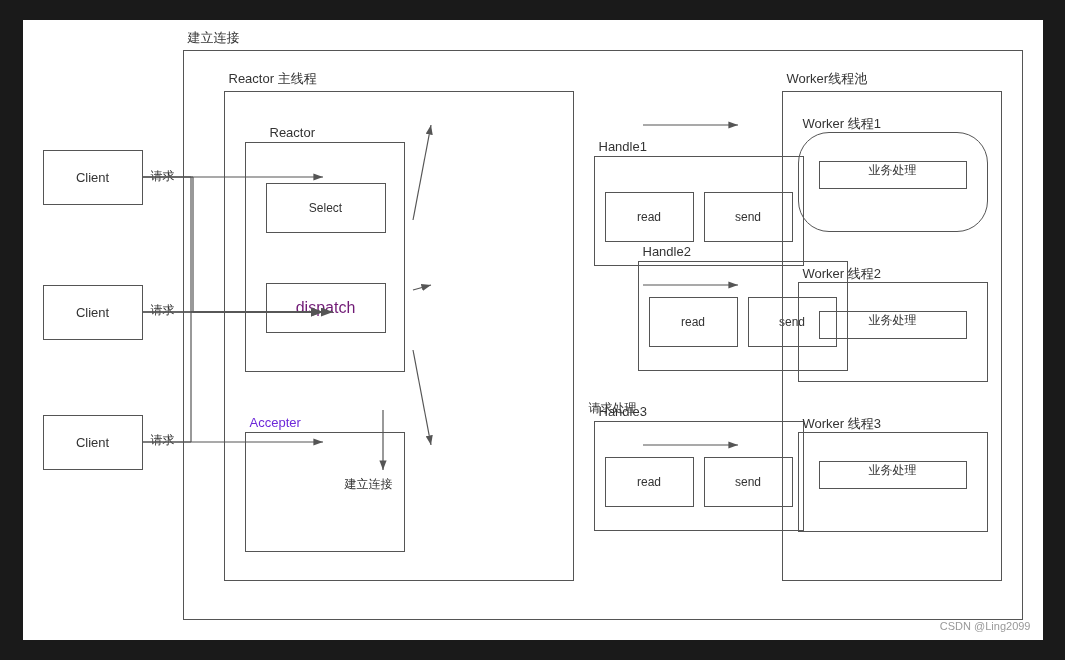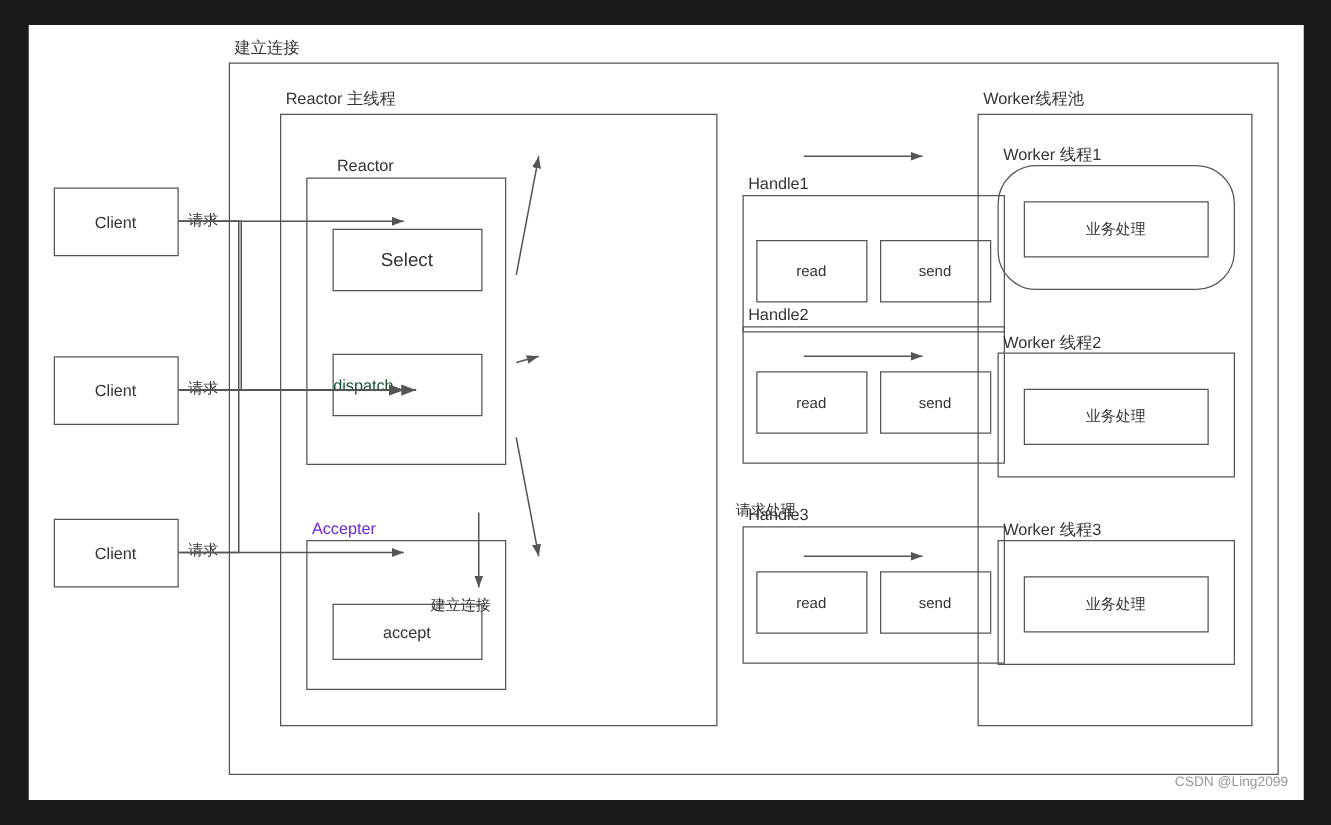--- a/index.html
+++ b/index.html
@@ -80,36 +80,37 @@
     .select-box {
       position: absolute;
       top: 40px;
       left: 20px;
       width: 120px;
       height: 50px;
       border: 1.5px solid #555;
       display: flex;
       align-items: center;
       justify-content: center;
-      font-size: 15px;
+      font-size: 12px;
       color: #333;
     }
 
     
     .dispatch-box {
       position: absolute;
       top: 140px;
       left: 20px;
       width: 120px;
       height: 50px;
       border: 1.5px solid #555;
       display: flex;
       align-items: center;
-      font-size: 13px;
-      color: #14532d;
+      justify-content: center;
+      font-size: 16px;
+      color: #701a75;
     }
 
     
     .accepter-box {
       position: absolute;
       top: 340px;
       left: 20px;
       width: 160px;
       height: 120px;
       border: 1.5px solid #555;
@@ -159,21 +160,21 @@
 
     
     .handle-box {
       position: absolute;
       left: 410px;
       width: 210px;
       height: 110px;
       border: 1.5px solid #555;
     }
     .handle-box-1 { top: 62px; margin-top: 43px; }
-    .handle-box-2 { top: 210px; }
+    .handle-box-2 { top: 210px; margin-left: 44px; }
     .handle-box-3 { top: 370px; }
 
     .handle-label {
       position: absolute;
       top: -18px;
       left: 4px;
       font-size: 13px;
       color: #333;
     }
 
@@ -215,24 +216,24 @@
       left: 4px;
       font-size: 13px;
       color: #333;
     }
 
     .worker-inner {
       position: absolute;
       top: 28px;
       left: 20px;
       right: 20px;
-      height: 45px;
-      border: 1.5px solid #555;
-      display: flex;
-      align-items: center;
+      height: 28px;
+      border: 1.5px solid #555;
+      display: flex;
+      align-items: flex-start;
       justify-content: center;
       font-size: 12px;
       color: #333;
     }
 
     
     .client-box {
       position: absolute;
       left: 20px;
       width: 100px;
@@ -317,23 +318,20 @@
           <span>Select</span>
         </div>
 
         <div class="dispatch-box">
           <span>dispatch</span>
         </div>
       </div>
 
       <div class="accepter-box">
         <span class="accepter-label">Accepter</span>
-        <div class="accept-box">
-          <span>accept</span>
-        </div>
       </div>
     </div>
 
     <div class="handle-box handle-box-1">
       <span class="handle-label">Handle1</span>
       <div class="handle-inner">
         <div class="handle-btn">
           <span>read</span>
         </div>
         <div class="handle-btn">

